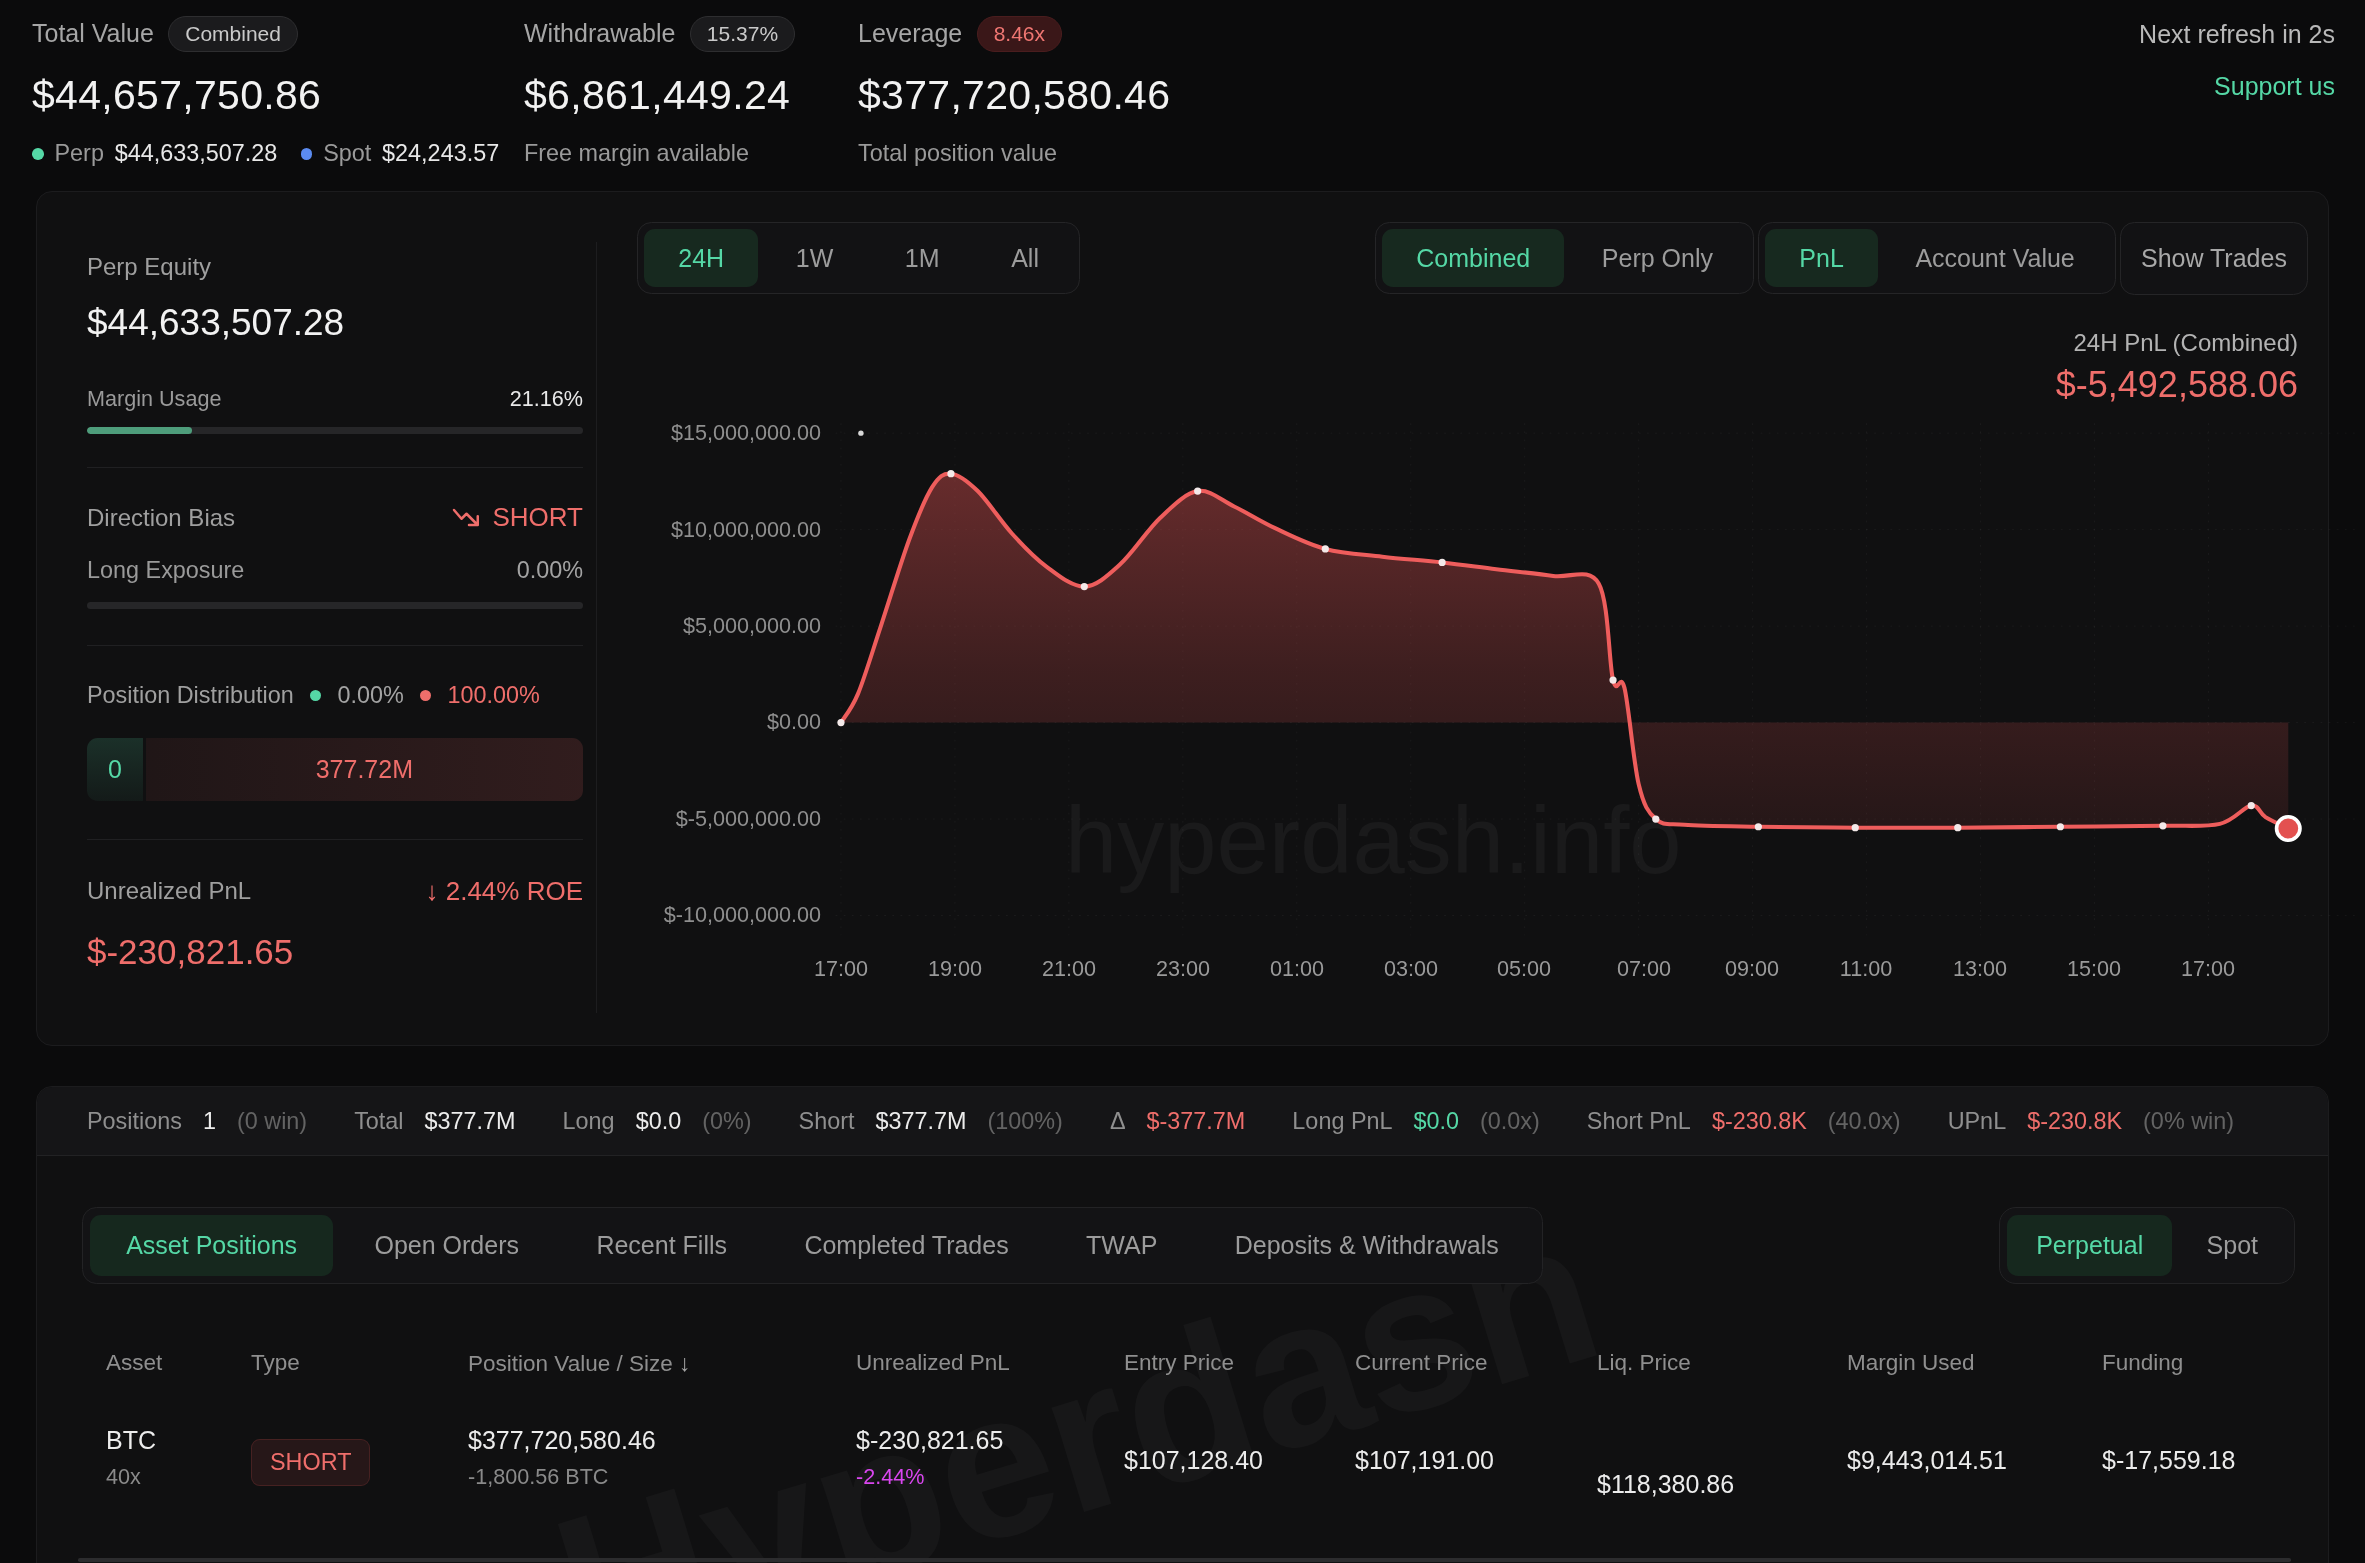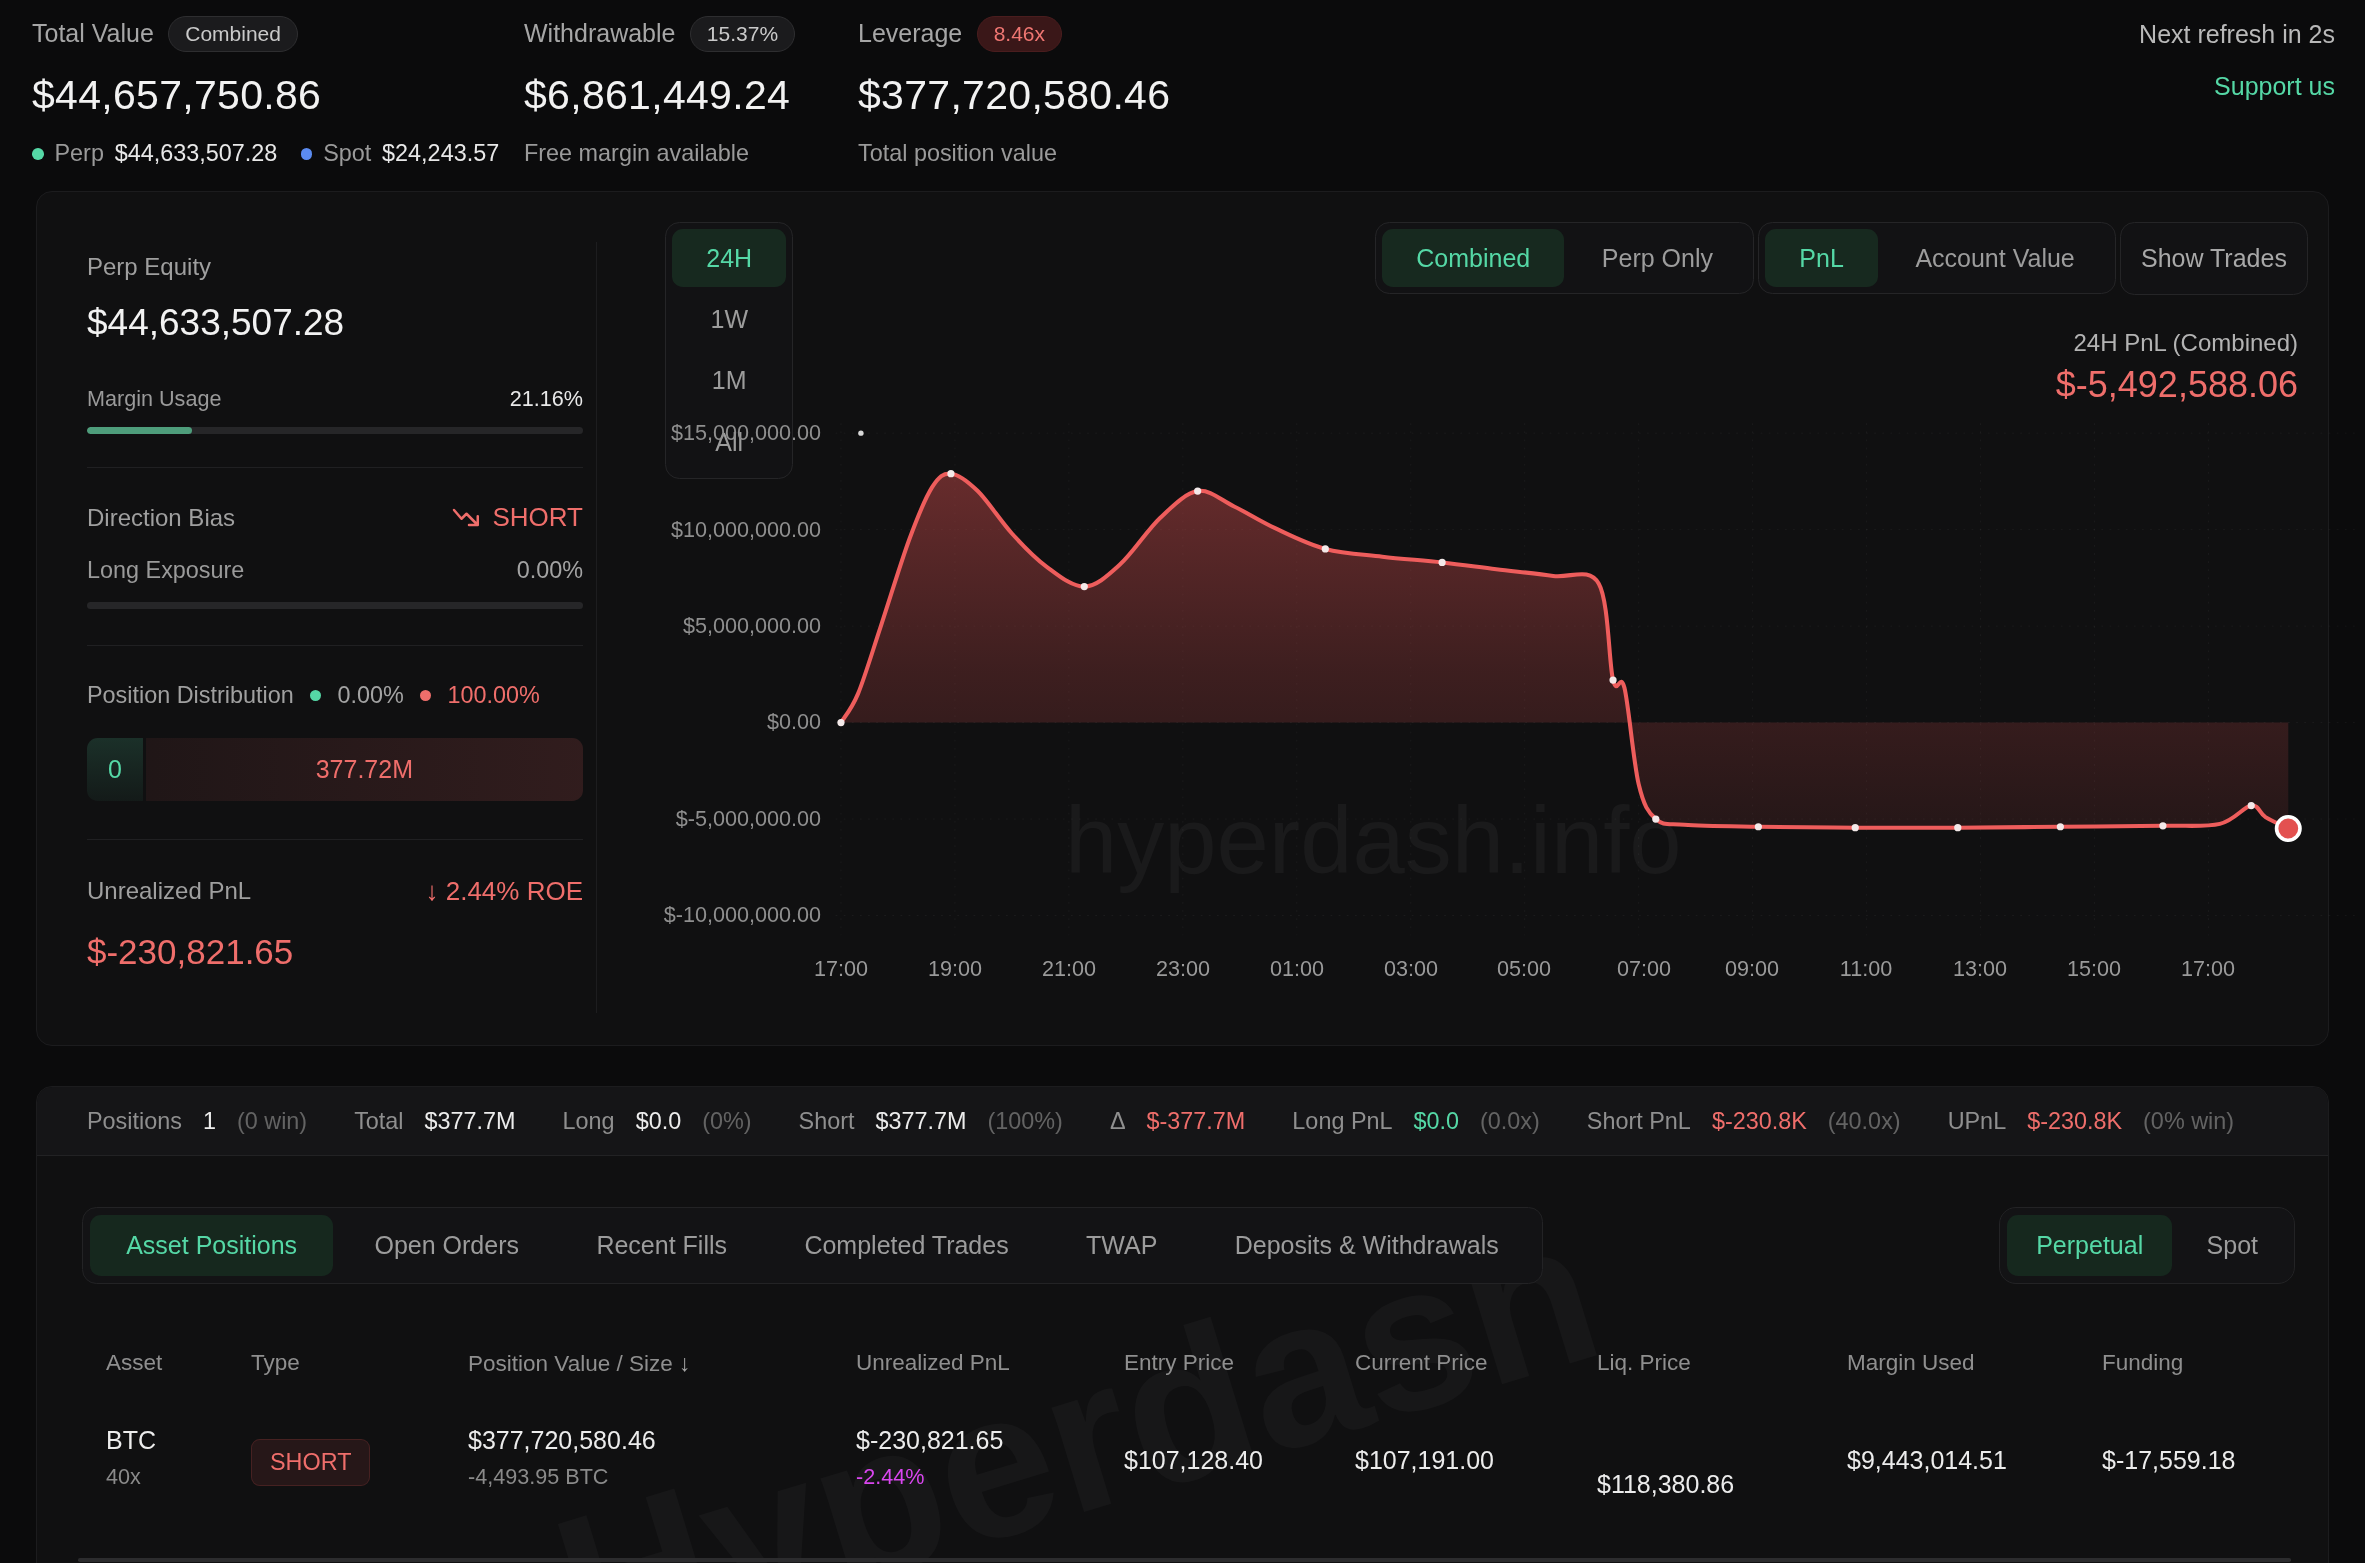--- a/index.html
+++ b/index.html
@@ -181,21 +181,21 @@
       <span class="red-t" style="font-size:26px;display:flex;align-items:center;gap:7.2px;">
         <span>↓</span>
         <span>2.44% ROE</span>
       </span>
     </div>
     <div class="red-t" style="font-size:35px;font-weight:500;margin-top:25px;">$-230,821.65</div>
   </div>
 
   <div class="abs divider-v" style="left:559px; top:50px; height:771px;"></div>
 
-  <div class="abs seg" style="left:628px; top:30px;flex-direction:column;">
+  <div class="abs seg" style="left:600px; top:30px;">
     <button class="seg-btn active">24H</button>
     <button class="seg-btn">1W</button>
     <button class="seg-btn">1M</button>
     <button class="seg-btn">All</button>
   </div>
 
   <div class="abs seg" style="left:1338px; top:30px;">
     <button class="seg-btn active">Combined</button>
     <button class="seg-btn">Perp Only</button>
   </div>
@@ -363,21 +363,21 @@
   <div class="abs" style="left:0; top:325px; width:100%; height:126px;">
     <span class="td" style="left:69px; top:13.5px;">
       <div>BTC</div>
       <div class="sub">40x</div>
     </span>
     <span class="td" style="left:214px; top:27px;">
       <span class="badge-short">SHORT</span>
     </span>
     <span class="td" style="left:431px; top:13.5px;">
       <div>$377,720,580.46</div>
-      <div class="sub">-4,493.95 BTC</div>
+      <div class="sub">-1,800.56 BTC</div>
     </span>
     <span class="td red-t" style="left:819px; top:13.5px;">
       <div>$-230,821.65</div>
       <div class="sub red">-2.44%</div>
     </span>
     <span class="td" style="left:1087px; top:34px;">$107,128.40</span>
     <span class="td" style="left:1318px; top:34px;">$107,191.00</span>
     <span class="td" style="left:1560px; top:34px;margin-top:24px;">$118,380.86</span>
     <span class="td" style="left:1810px; top:34px;">$9,443,014.51</span>
     <span class="td red-t" style="left:2065px; top:34px;">$-17,559.18</span>

